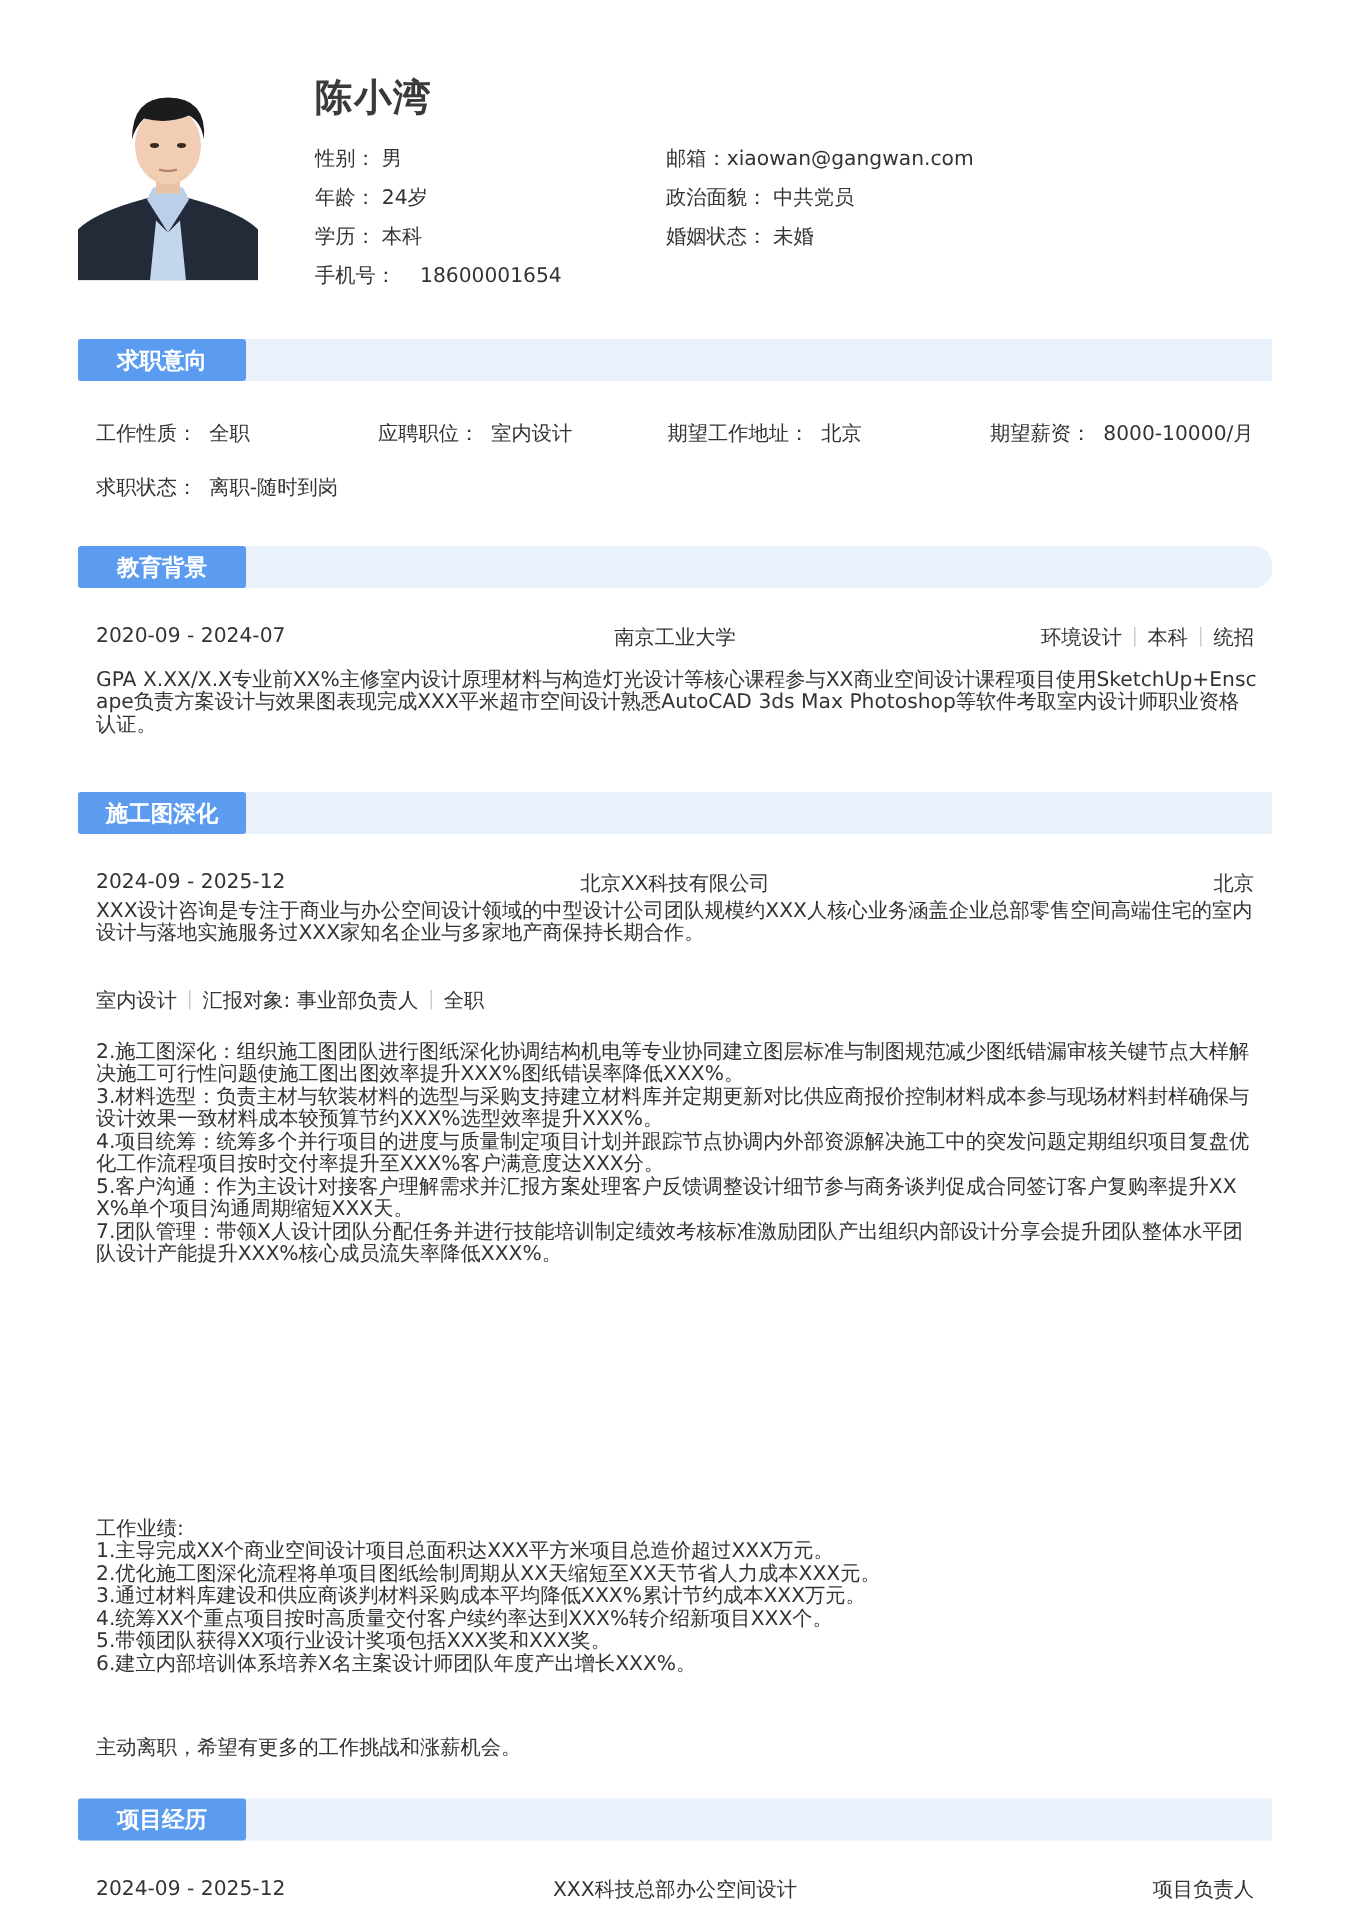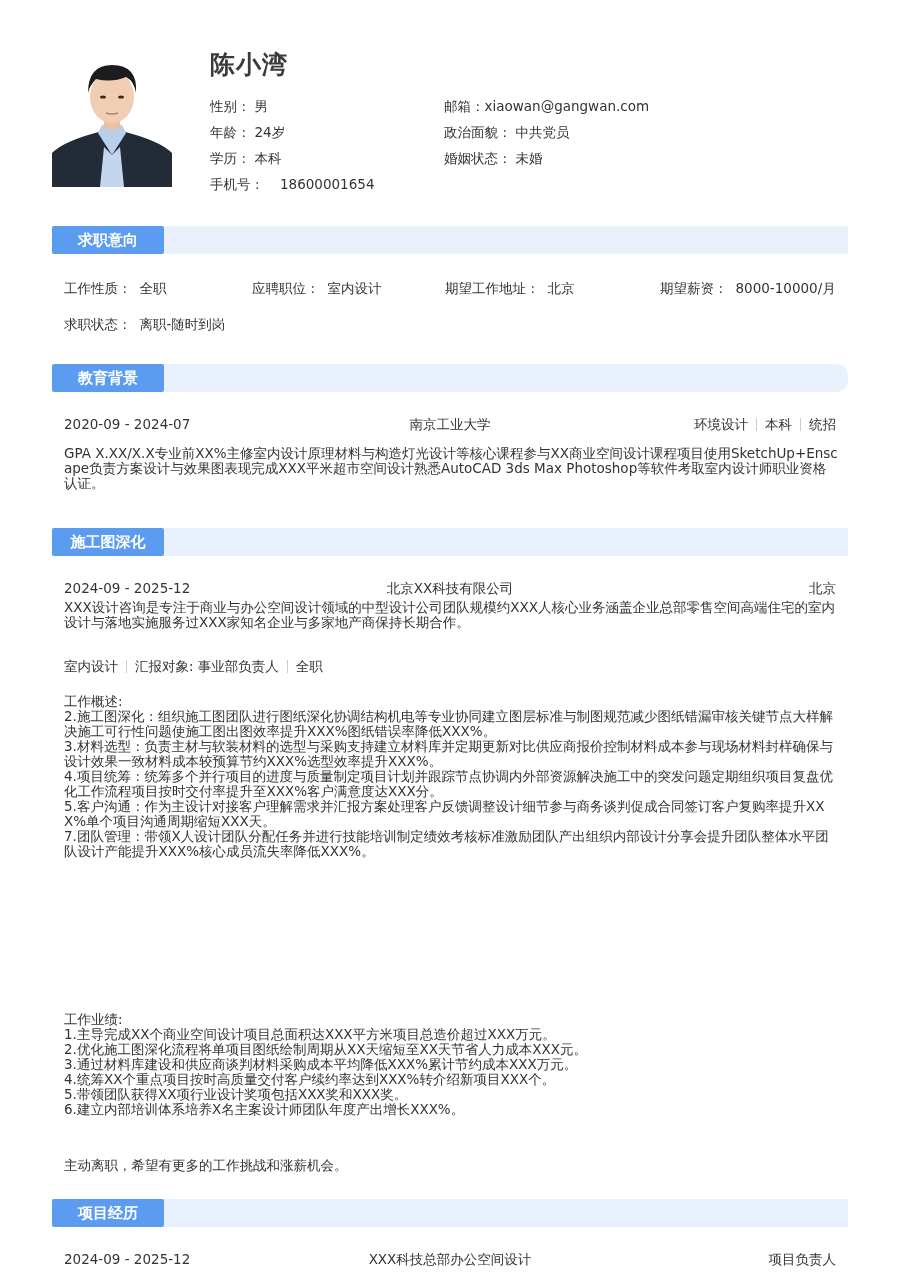--- a/index.html
+++ b/index.html
@@ -91,21 +91,20 @@
   <span>2024-09 - 2025-12</span>
   <span class="mid">北京XX科技有限公司</span>
   <span>北京</span>
 </div>
 <div class="para" style="top:600px;">XXX设计咨询是专注于商业与办公空间设计领域的中型设计公司团队规模约XXX人核心业务涵盖企业总部零售空间高端住宅的室内设计与落地实施服务过XXX家知名企业与多家地产商保持长期合作。</div>
 <div class="line" style="top:658px;">
   <span>室内设计</span><span class="sep"></span><span>汇报对象: 事业部负责人</span><span class="sep"></span><span>全职</span>
 </div>
 
 <div class="para" style="top:694px;">
-  <p>工作概述:</p>
   <p>2.施工图深化：组织施工图团队进行图纸深化协调结构机电等专业协同建立图层标准与制图规范减少图纸错漏审核关键节点大样解决施工可行性问题使施工图出图效率提升XXX%图纸错误率降低XXX%。</p>
   <p>3.材料选型：负责主材与软装材料的选型与采购支持建立材料库并定期更新对比供应商报价控制材料成本参与现场材料封样确保与设计效果一致材料成本较预算节约XXX%选型效率提升XXX%。</p>
   <p>4.项目统筹：统筹多个并行项目的进度与质量制定项目计划并跟踪节点协调内外部资源解决施工中的突发问题定期组织项目复盘优化工作流程项目按时交付率提升至XXX%客户满意度达XXX分。</p>
   <p>5.客户沟通：作为主设计对接客户理解需求并汇报方案处理客户反馈调整设计细节参与商务谈判促成合同签订客户复购率提升XXX%单个项目沟通周期缩短XXX天。</p>
   <p>7.团队管理：带领X人设计团队分配任务并进行技能培训制定绩效考核标准激励团队产出组织内部设计分享会提升团队整体水平团队设计产能提升XXX%核心成员流失率降低XXX%。</p>
 </div>
 
 <div class="para" style="top:1012px;">
   <p>工作业绩:</p>
   <p>1.主导完成XX个商业空间设计项目总面积达XXX平方米项目总造价超过XXX万元。</p>

